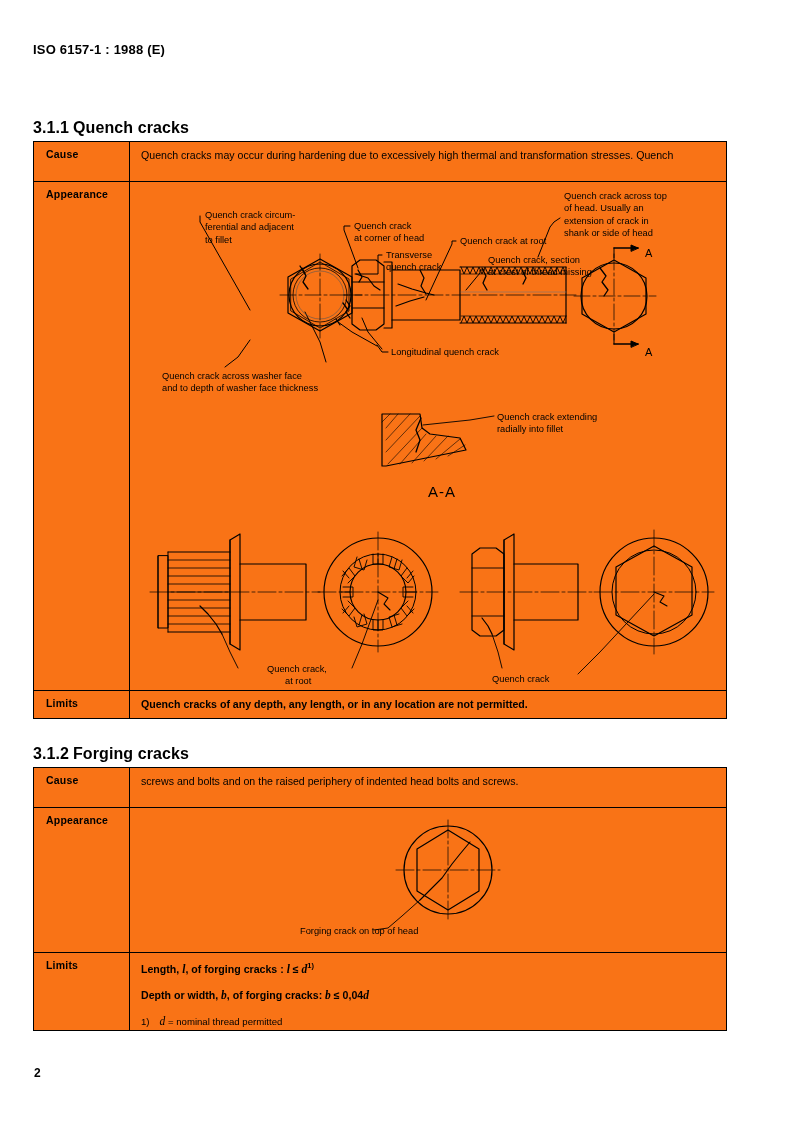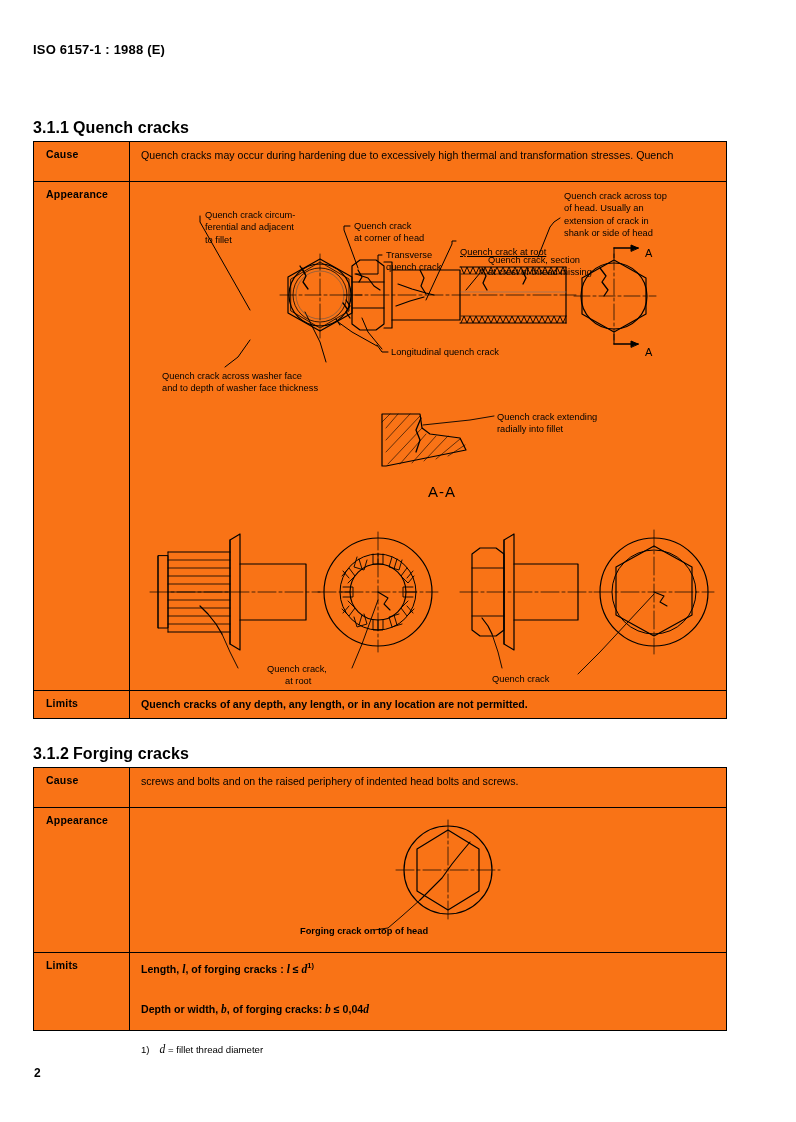--- a/index.html
+++ b/index.html
@@ -66,21 +66,21 @@
   }
   .cell {
     flex: 1 1 auto;
     box-sizing: border-box;
     padding: 6px 10px 6px 11px;
     font-size: 10.6px;
     line-height: 1.33;
     position: relative;
   }
   .cell p { margin: 0; }
-  .cell p.sp { margin-top: 25px; }
+  .cell p.sp { margin-top: 11px; }
   .cell .it { font-style: italic; font-family: "Liberation Serif", serif; font-size: 11.5px; }
   .sup { font-size: 7.5px; vertical-align: super; }
 
   .limits-text { font-weight: bold; }
   .limit-line { font-weight: bold; font-size: 10.6px; }
 
   
   .art {
     position: relative;
     width: 100%;
@@ -135,21 +135,21 @@
           <div class="note" style="left:224px; top:38px;">
             <div>Quench crack</div>
             <div>at corner of head</div>
           </div>
 
           <div class="note" style="left:256px; top:67px;">
             <div>Transverse</div>
             <div>quench crack</div>
           </div>
 
-          <div class="note" style="left:330px; top:64px;text-decoration:underline;">Quench crack at root</div>
+          <div class="note" style="left:330px; top:53px;">Quench crack at root</div>
 
           <div class="note" style="left:358px; top:72px;">
             <div>Quench crack, section</div>
             <div>at crest of thread missing</div>
           </div>
 
           <div class="note" style="left:434px; top:8px;">
             <div>Quench crack across top</div>
             <div>of head. Usually an</div>
             <div>extension of crack in</div>
@@ -418,21 +418,21 @@
       <div class="lbl">Cause</div>
       <div class="cell">
         <p>screws and bolts and on the raised periphery of indented head bolts and screws.</p>
       </div>
     </div>
 
     <div class="row" style="height:145px;">
       <div class="lbl">Appearance</div>
       <div class="cell" style="padding:0;">
         <div class="art">
-          <div class="note" style="left:170px; top:117px;font-weight:bold;">Forging crack on top of head</div>
+          <div class="note" style="left:170px; top:117px;">Forging crack on top of head</div>
           <svg width="596" height="145" viewBox="0 0 596 145" style="position:absolute;left:0;top:0;">
             <g fill="none" stroke="#000" stroke-width="1" stroke-linecap="round" stroke-linejoin="round">
               <g>
                 <circle cx="318" cy="62" r="44" stroke-width="1.2"></circle>
                 <polygon points="287,41 318,22 349,41 349,83 318,102 287,83" stroke-width="1.2"></polygon>
                 <path d="M318,12 L318,114" stroke-width="0.7" stroke-dasharray="18,3,3,3"></path>
                 <path d="M266,62 L370,62" stroke-width="0.7" stroke-dasharray="18,3,3,3"></path>
 
                 <path d="M340,34 L330,46 L322,56 L312,70 L300,82 L290,92" stroke-width="1.1"></path>
 
@@ -444,20 +444,20 @@
       </div>
     </div>
 
     <div class="row last" style="height:77px;">
       <div class="lbl">Limits</div>
       <div class="cell" style="padding-top:8px;">
         <p class="limit-line"><span>Length, </span><span class="it">l</span><span>, of forging cracks : </span><span class="it">l</span><span> ≤ </span><span class="it">d</span><span class="sup">1)</span></p>
 
         <p class="limit-line sp"><span>Depth or width, </span><span class="it">b</span><span>, of forging cracks: </span><span class="it">b</span><span> ≤ </span><span>0,04</span><span class="it">d</span></p>
 
-        <p class="sp" style="font-size:9.6px;"><span>1)</span><span style="display:inline-block;width:10px;"></span><span class="it">d</span><span> =  fillet thread diameter</span></p>
+        <p class="sp" style="font-size:9.6px;"><span>1)</span><span style="display:inline-block;width:10px;"></span><span class="it">d</span><span> =  nominal thread permitted</span></p>
       </div>
     </div>
   </div>
 
   <div class="footer-page">2</div>
 
 </div>
 
 </body></html>

